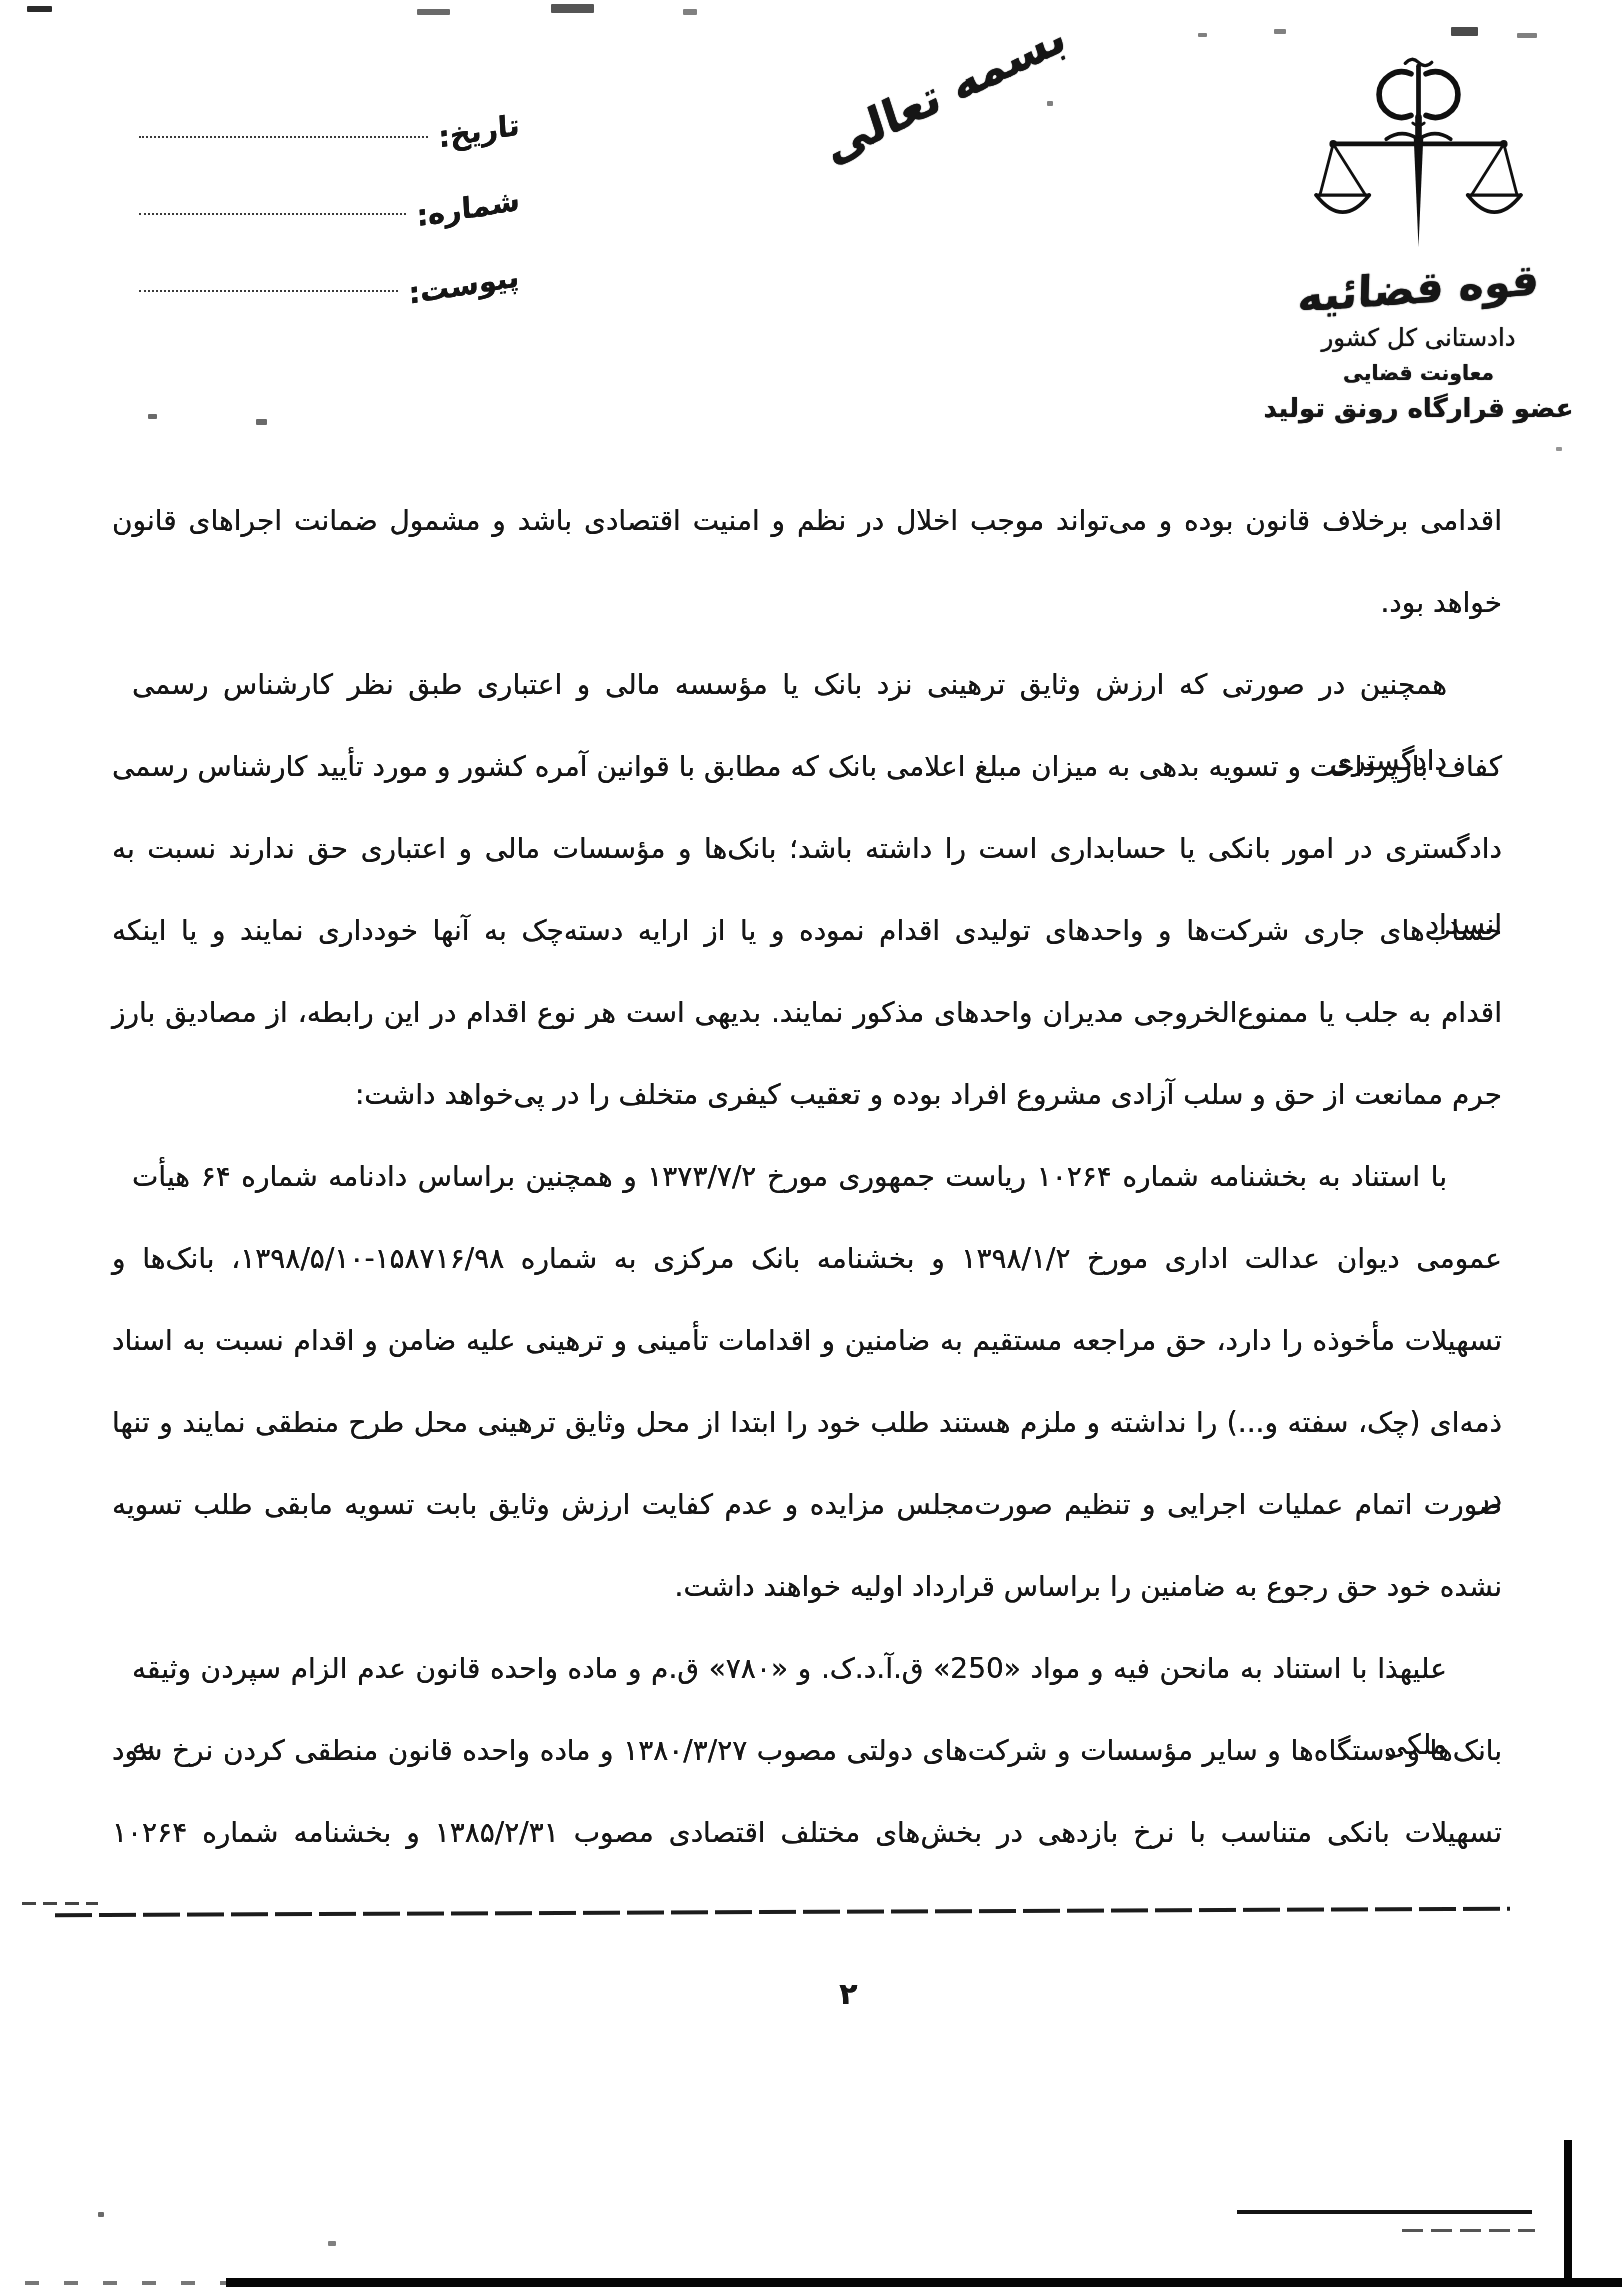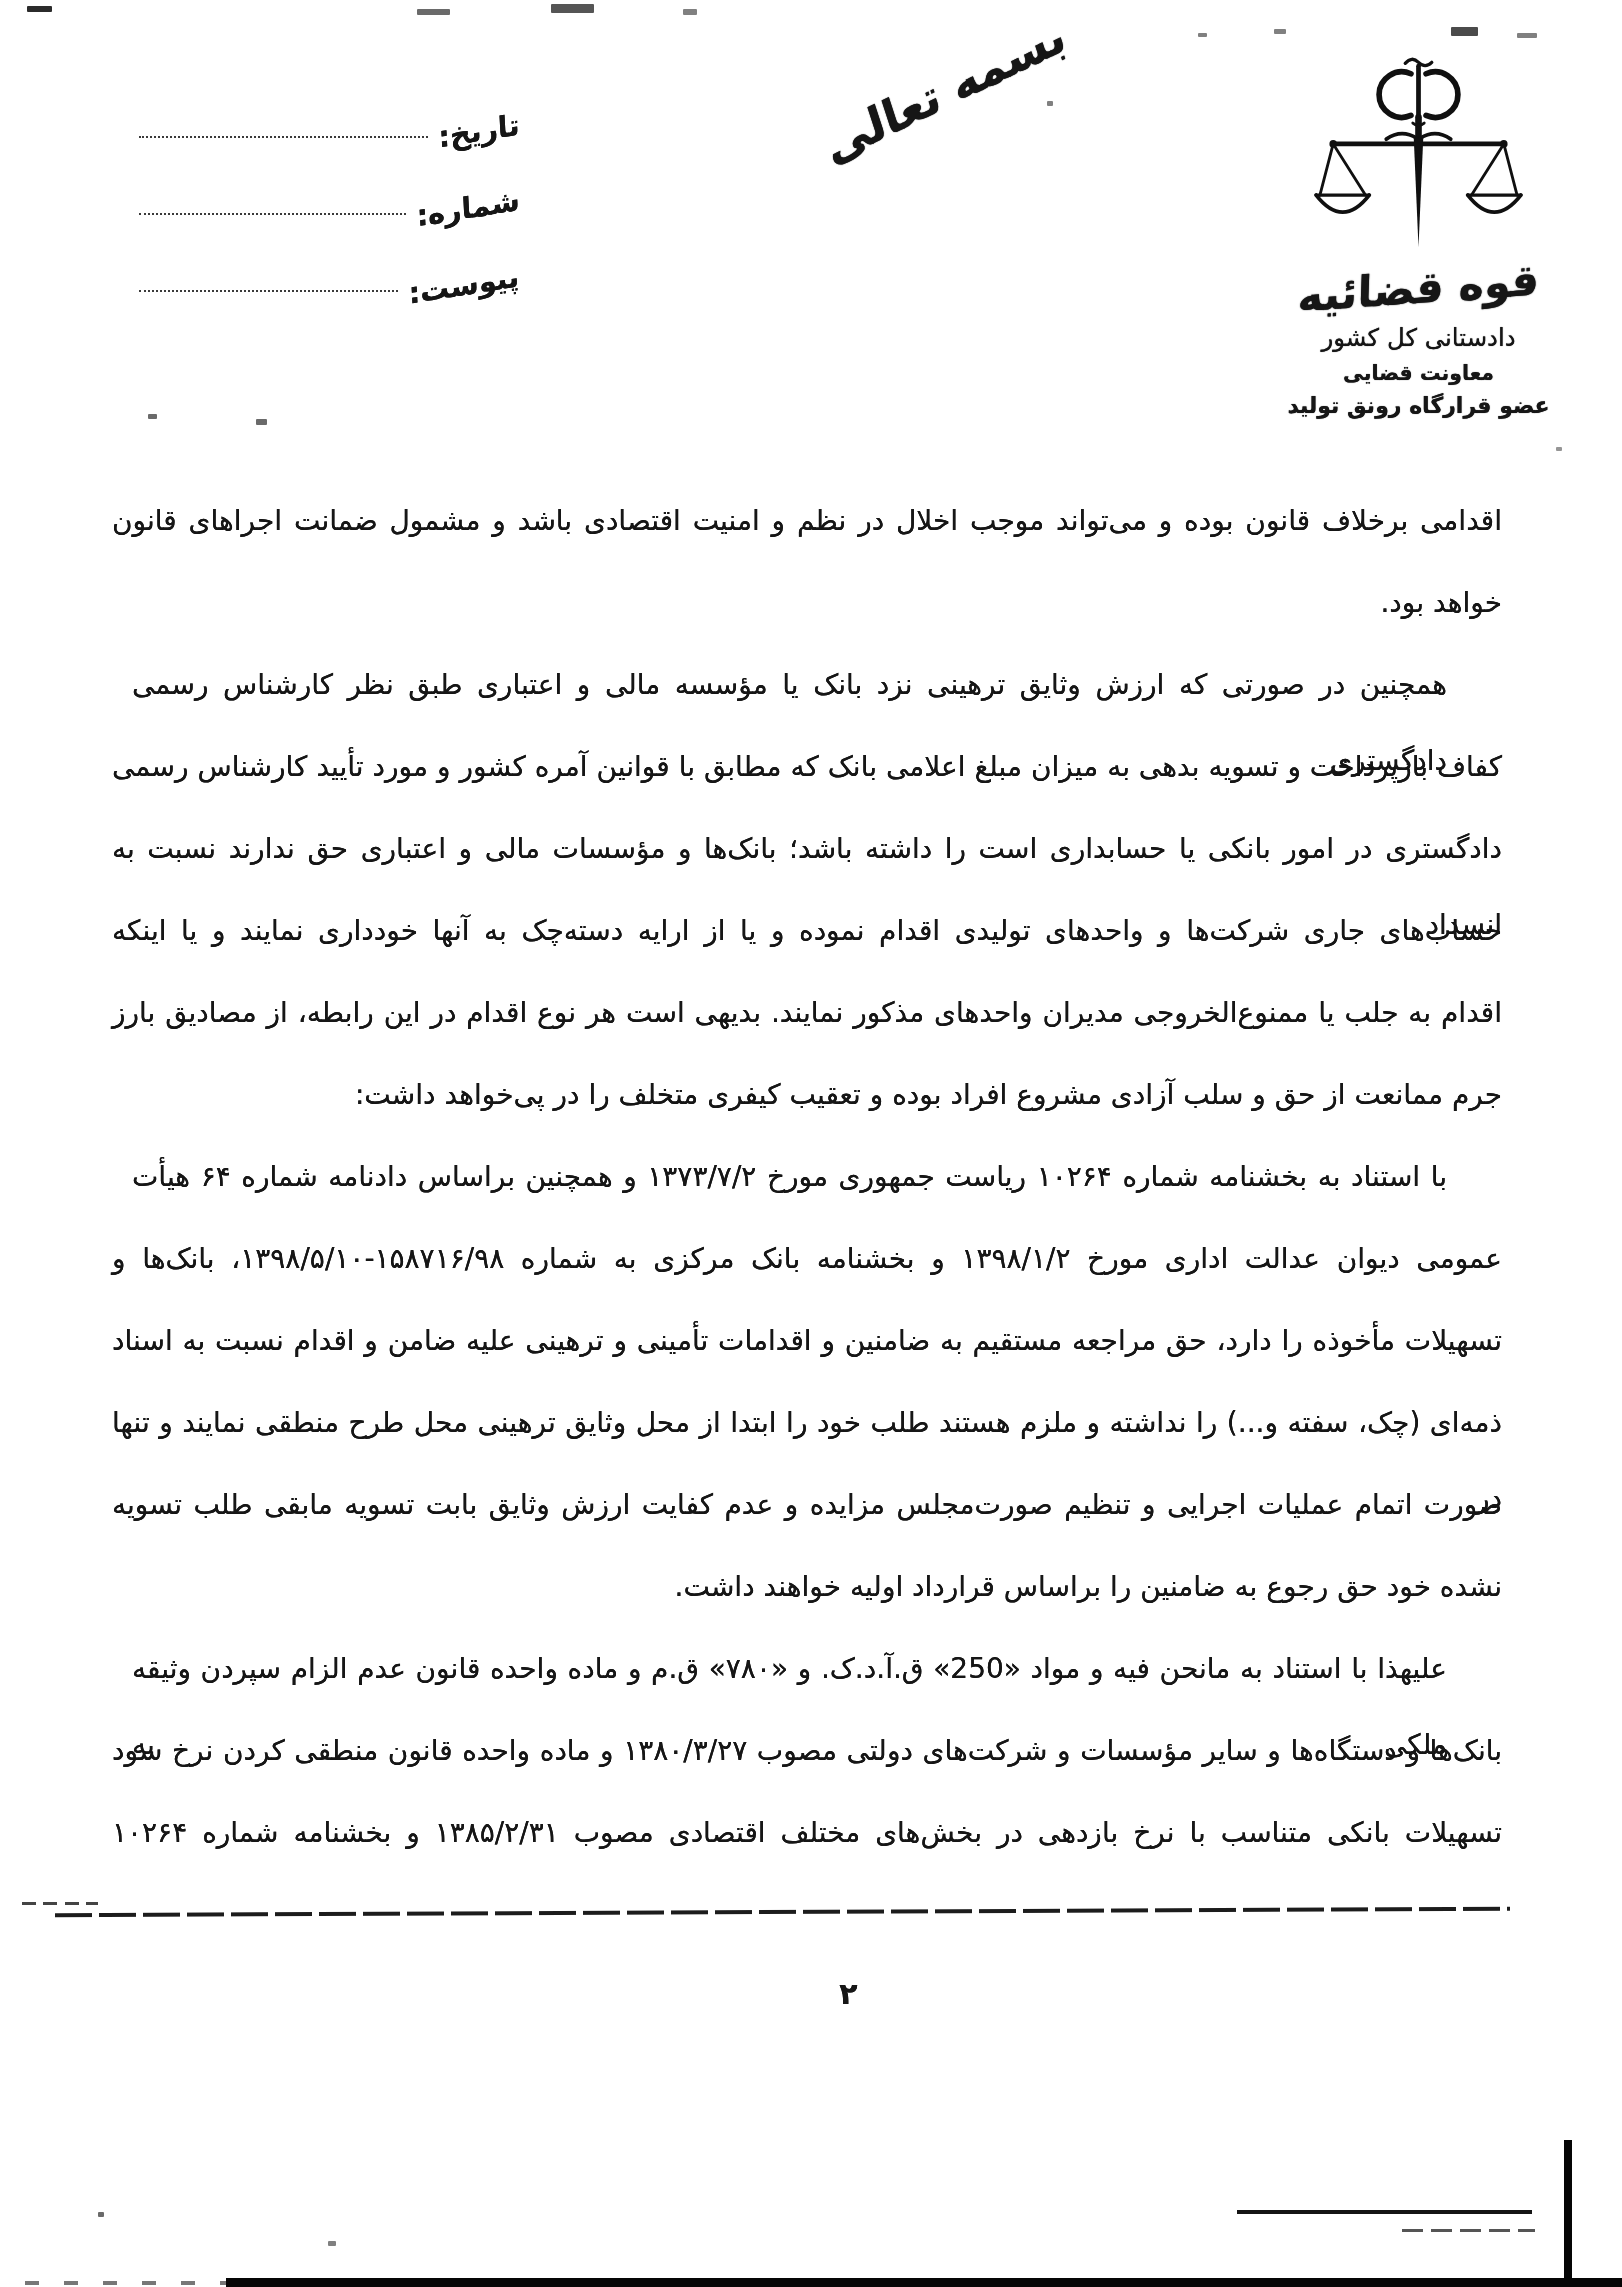--- a/index.html
+++ b/index.html
@@ -50,21 +50,21 @@
   .emblem{display:block;margin:0 auto;}
   .org-callig{
     font-size:43px;font-weight:bold;
     transform:rotate(-4deg) skewX(-6deg);
     text-shadow:0 0 1.2px #000;
     margin-top:-5.9px;
     white-space:nowrap;
   }
   .org-l1{font-size:24.4px;font-weight:normal;margin-top:9.8px;text-shadow:0 0 0.8px #000;}
   .org-l2{font-size:20.5px;font-weight:bold;margin-top:9px;text-shadow:0 0 0.8px #000;}
-  .org-l3{font-size:22px;font-weight:bold;margin-top:7.8px;text-shadow:0 0 0.8px #000;text-align:center;}
+  .org-l3{font-size:26px;font-weight:bold;margin-top:7.8px;text-shadow:0 0 0.8px #000;text-align:center;}
   
   .body-text{
     position:absolute;left:112px;right:121px;top:483px;
     direction:rtl;
   }
   .bline{
     height:82px;line-height:76px;
     font-size:28px;
     text-align:justify;
     -moz-text-align-last:justify;

